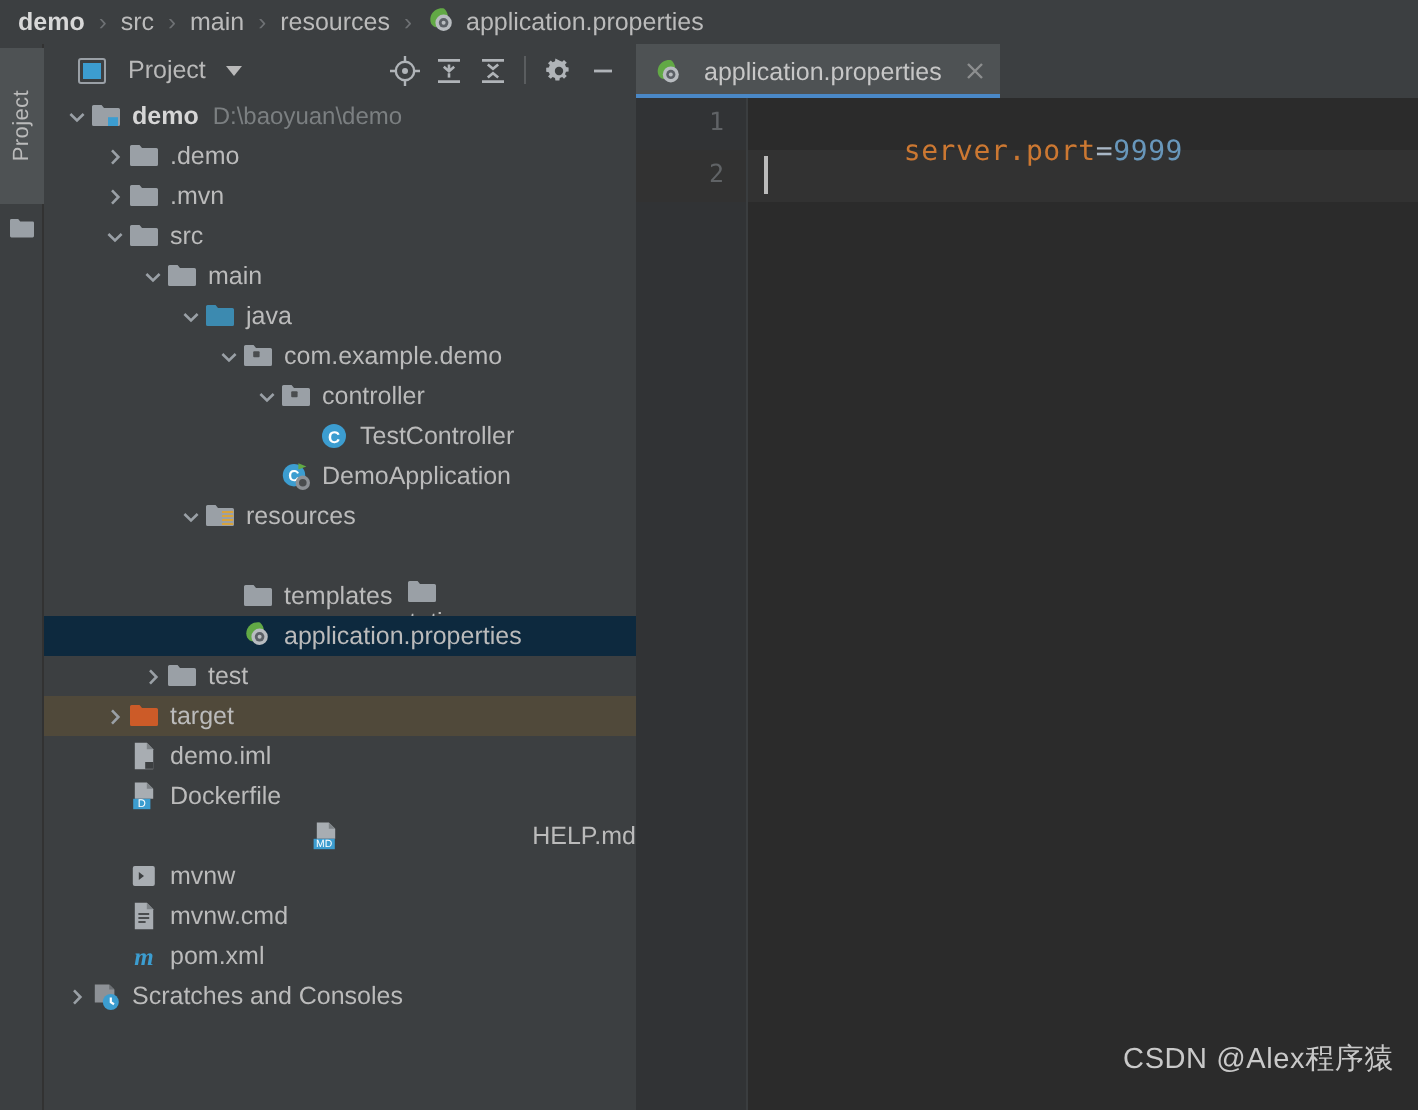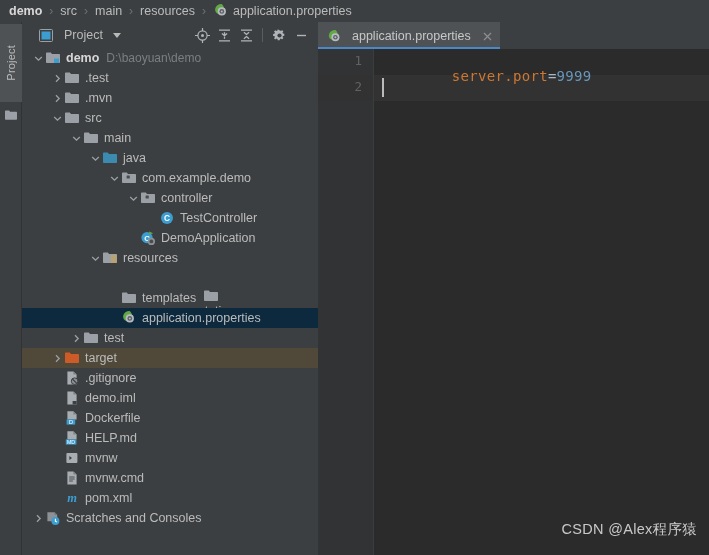--- a/index.html
+++ b/index.html
@@ -219,21 +219,21 @@
           <span class="arrow">
             <svg width="9" height="9" viewBox="0 0 9 9">
               <path d="M3 1.2l3.2 3.3L3 7.8" fill="none" stroke="#9aa0a6" stroke-width="1.3"></path>
             </svg>
           </span>
           <span class="ricon">
             <svg width="16" height="16" viewBox="0 0 16 16">
               <path d="M1 3.3a.8.8 0 0 1 .8-.8h4l1.2 1.5h7.2a.8.8 0 0 1 .8.8v7.4a.8.8 0 0 1-.8.8H1.8a.8.8 0 0 1-.8-.8z" fill="#9aa0a6"></path>
             </svg>
           </span>
-          <span class="rlabel">.test</span>
+          <span class="rlabel">.demo</span>
         </div>
         <div class="row" style="padding-left: 29px;">
           <span class="arrow">
             <svg width="9" height="9" viewBox="0 0 9 9">
               <path d="M3 1.2l3.2 3.3L3 7.8" fill="none" stroke="#9aa0a6" stroke-width="1.3"></path>
             </svg>
           </span>
           <span class="ricon">
             <svg width="16" height="16" viewBox="0 0 16 16">
               <path d="M1 3.3a.8.8 0 0 1 .8-.8h4l1.2 1.5h7.2a.8.8 0 0 1 .8.8v7.4a.8.8 0 0 1-.8.8H1.8a.8.8 0 0 1-.8-.8z" fill="#9aa0a6"></path>
@@ -400,50 +400,38 @@
             </svg>
           </span>
           <span class="rlabel">target</span>
         </div>
         <div class="row" style="padding-left: 29px;">
           <span class="arrow"></span>
           <span class="ricon">
             <svg width="16" height="16" viewBox="0 0 16 16">
               <path d="M3.4 1.4h6l3.2 3.2v10H3.4z" fill="#a8adb2"></path>
               <path d="M9.4 1.4l3.2 3.2H9.4z" fill="#7e8387"></path>
-              <circle cx="10.6" cy="11.2" r="3.3" fill="#8d9196" stroke="#3c3f41" stroke-width="1"></circle>
-              <path d="M8.4 9l4.4 4.4" stroke="#3c3f41" stroke-width="1.1"></path>
-            </svg>
-          </span>
-          <span class="rlabel">.gitignore</span>
-        </div>
-        <div class="row" style="padding-left: 29px;">
-          <span class="arrow"></span>
-          <span class="ricon">
-            <svg width="16" height="16" viewBox="0 0 16 16">
-              <path d="M3.4 1.4h6l3.2 3.2v10H3.4z" fill="#a8adb2"></path>
-              <path d="M9.4 1.4l3.2 3.2H9.4z" fill="#7e8387"></path>
               <rect x="8.6" y="11" width="4" height="3.4" fill="#3c3f41"></rect>
             </svg>
           </span>
           <span class="rlabel">demo.iml</span>
         </div>
         <div class="row" style="padding-left: 29px;">
           <span class="arrow"></span>
           <span class="ricon">
             <svg width="16" height="16" viewBox="0 0 16 16">
               <path d="M3.4 1.2h6l3.2 3.2v5H3.4z" fill="#a8adb2"></path>
               <path d="M9.4 1.2l3.2 3.2H9.4z" fill="#7e8387"></path>
               <rect x="2.6" y="9.4" width="8.6" height="5.2" fill="#3c9dd0"></rect>
               <text x="6.9" y="13.6" font-family="Liberation Sans, sans-serif" font-size="5.6" fill="#ffffff" text-anchor="middle">D</text>
             </svg>
           </span>
           <span class="rlabel">Dockerfile</span>
         </div>
-        <div class="row" style="padding-left: 29px;">
+        <div class="row" style="padding-left: 29px; justify-content: space-between;">
           <span class="arrow"></span>
           <span class="ricon">
             <svg width="16" height="16" viewBox="0 0 16 16">
               <path d="M3.4 1.2h6l3.2 3.2v5H3.4z" fill="#a8adb2"></path>
               <path d="M9.4 1.2l3.2 3.2H9.4z" fill="#7e8387"></path>
               <rect x="1.8" y="9.4" width="10.6" height="5.2" fill="#3c9dd0"></rect>
               <text x="7.1" y="13.6" font-family="Liberation Sans, sans-serif" font-size="5.2" fill="#ffffff" text-anchor="middle">MD</text>
             </svg>
           </span>
           <span class="rlabel">HELP.md</span>

